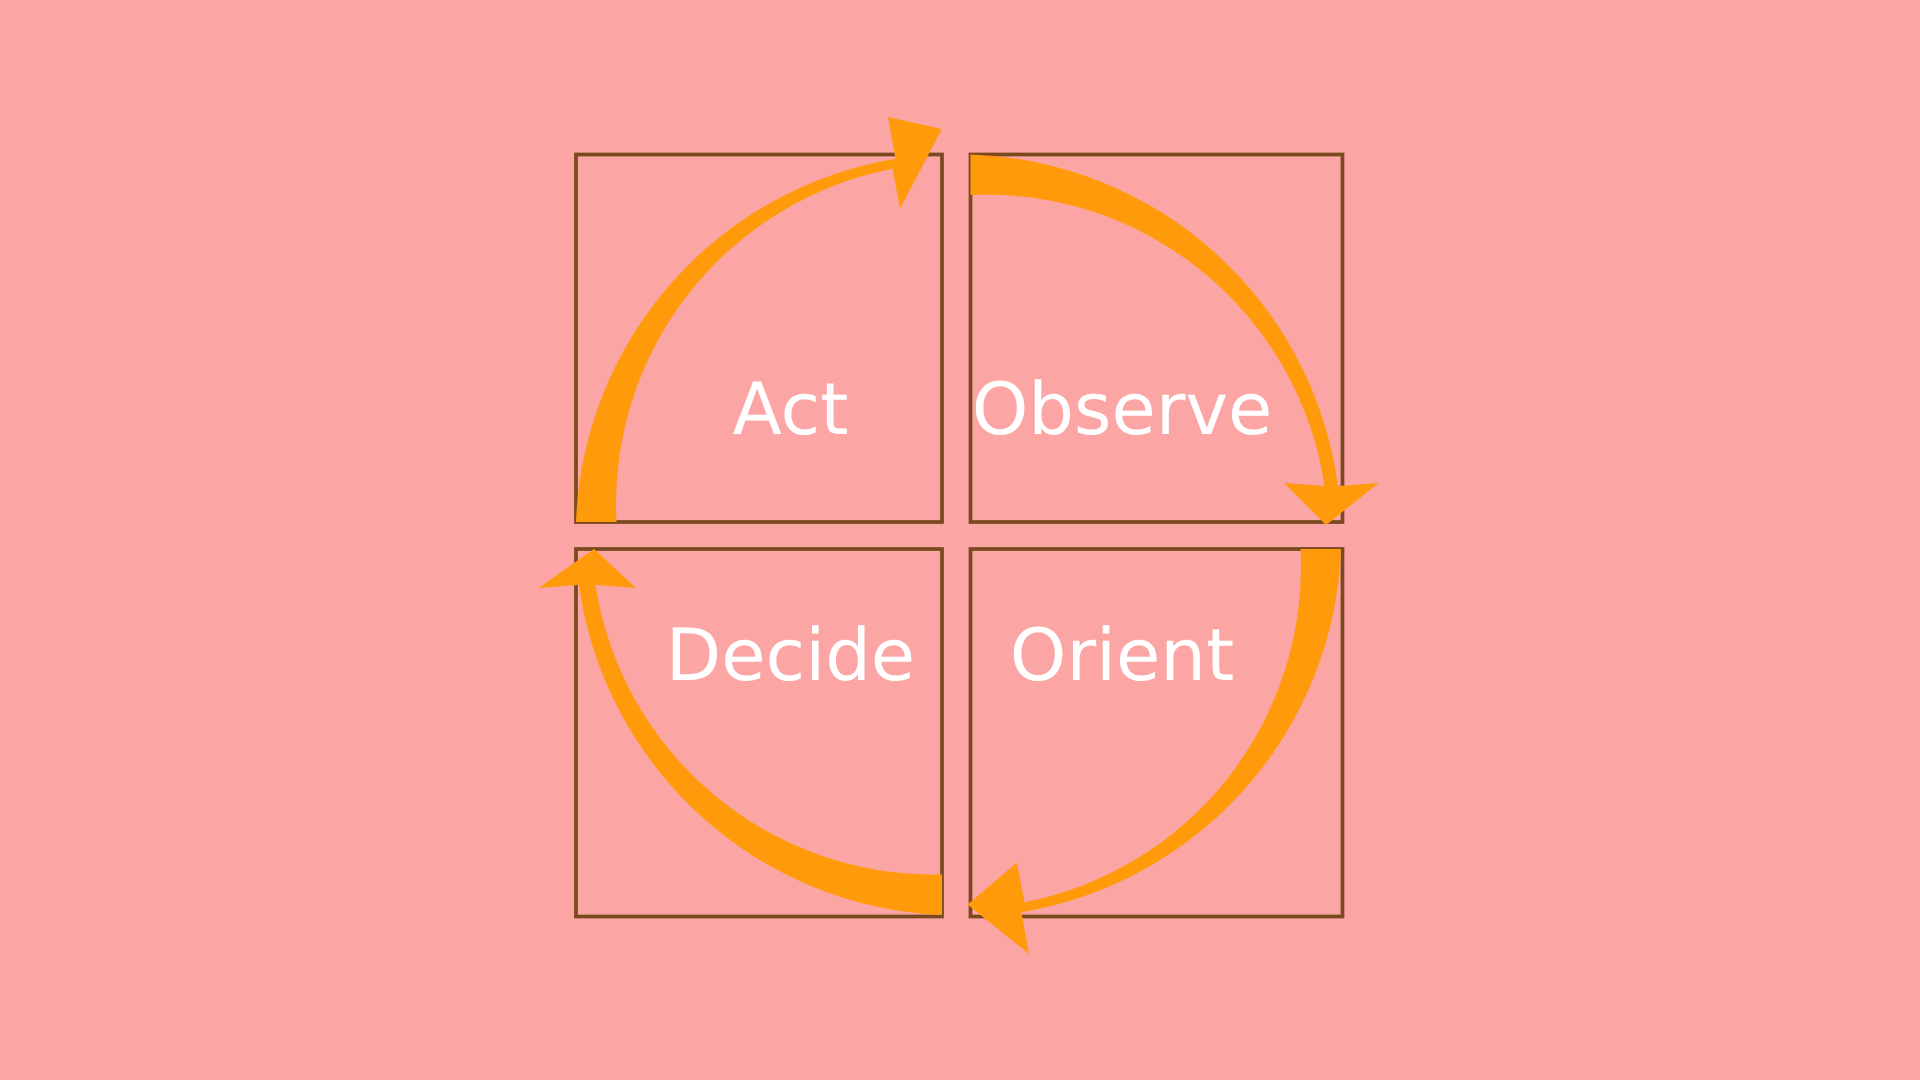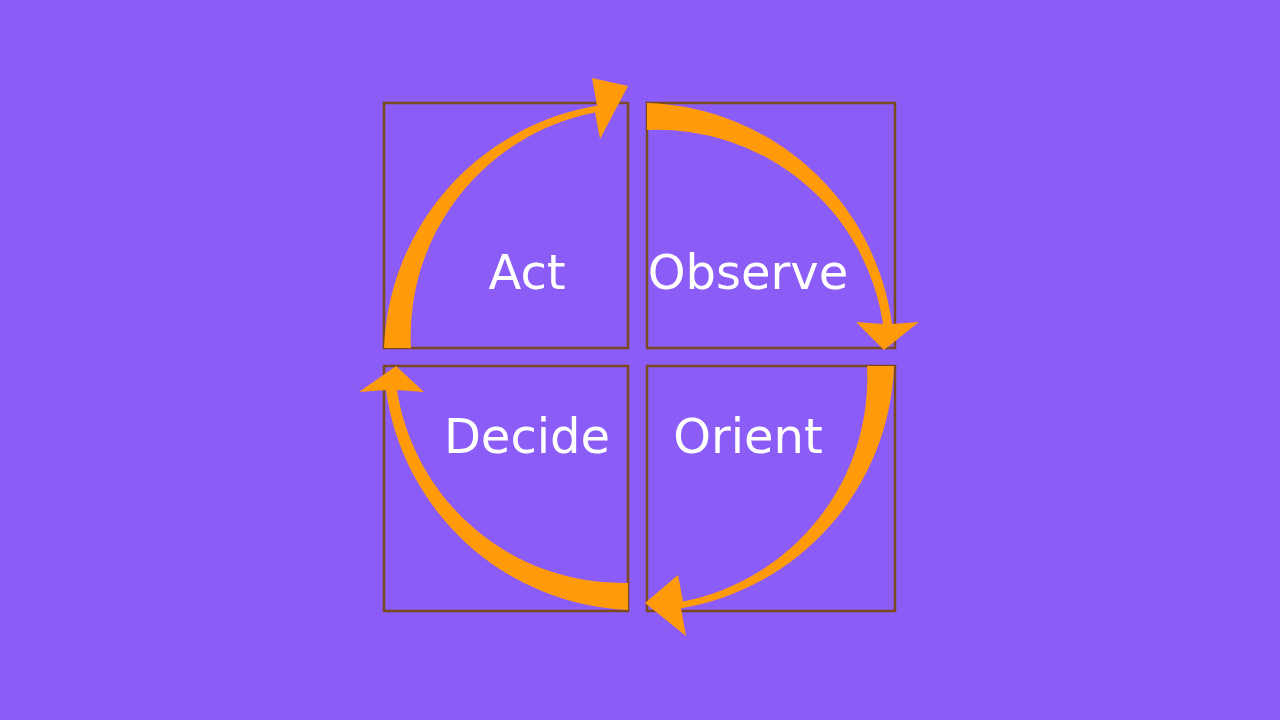--- a/index.html
+++ b/index.html
@@ -38,21 +38,21 @@
     stroke-width: 2.5;
   }
   .loop-arrow {
     fill: #FF9B0B;
     stroke: none;
   }
 </style>
 </head>
 <body style="background: rgb(38, 38, 38);">
 
-<div id="stage" style="background: #8b5cf6;">
+<div id="stage" style="background: #fca5a5;">
 
   <svg id="diagram-svg" viewBox="0 0 1280 720" xmlns="http://www.w3.org/2000/svg">
 
     <g>
       <rect class="quad-box" x="384" y="103" width="244" height="245" stroke="#7A4A1E"></rect>
       <rect class="quad-box" x="647" y="103" width="248" height="245" stroke="#7A4A1E"></rect>
       <rect class="quad-box" x="384" y="366" width="244" height="245" stroke="#7A4A1E"></rect>
       <rect class="quad-box" x="647" y="366" width="248" height="245" stroke="#7A4A1E"></rect>
     </g>
 

